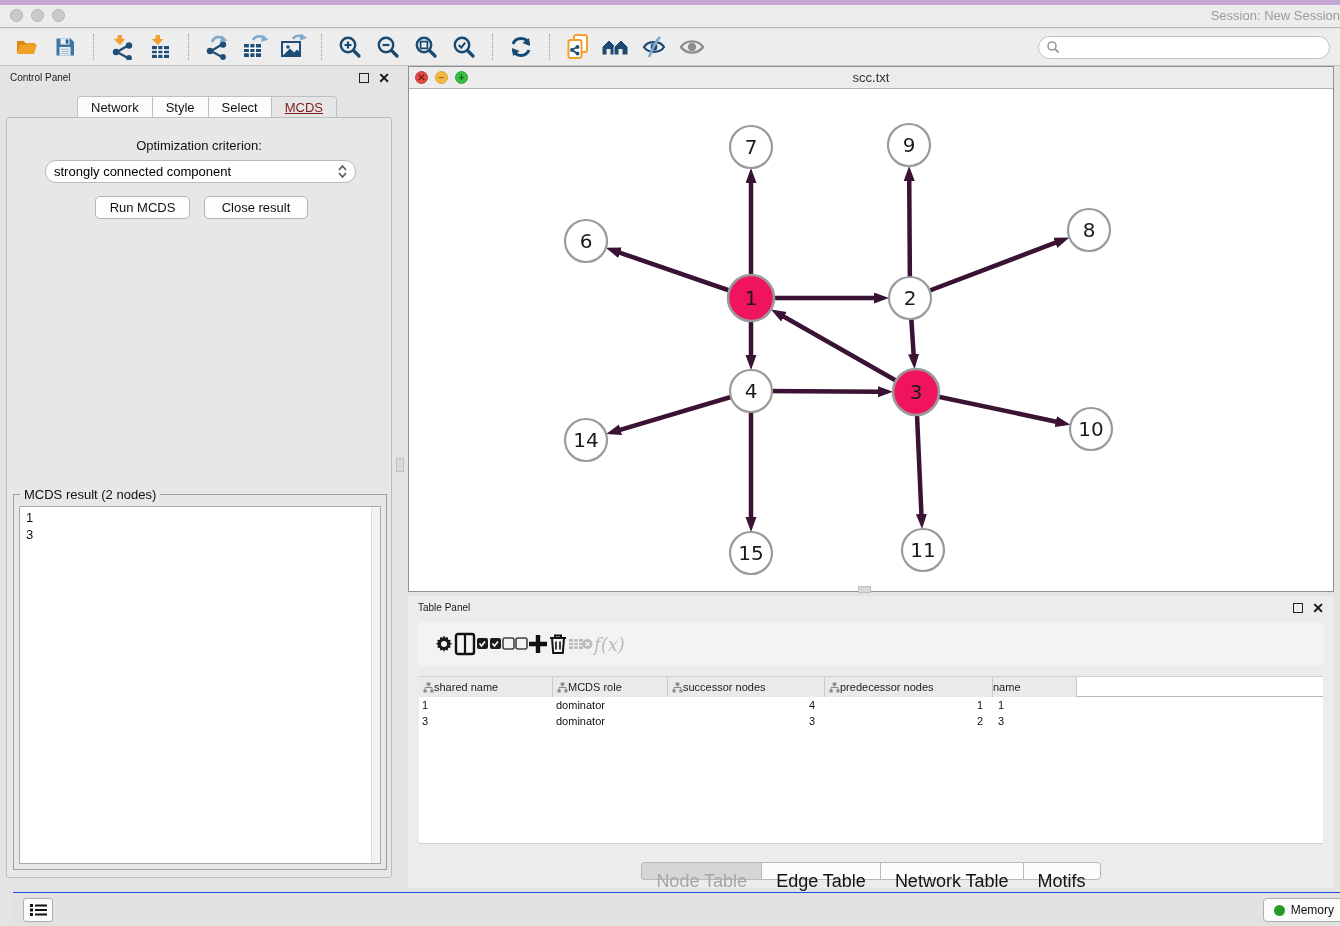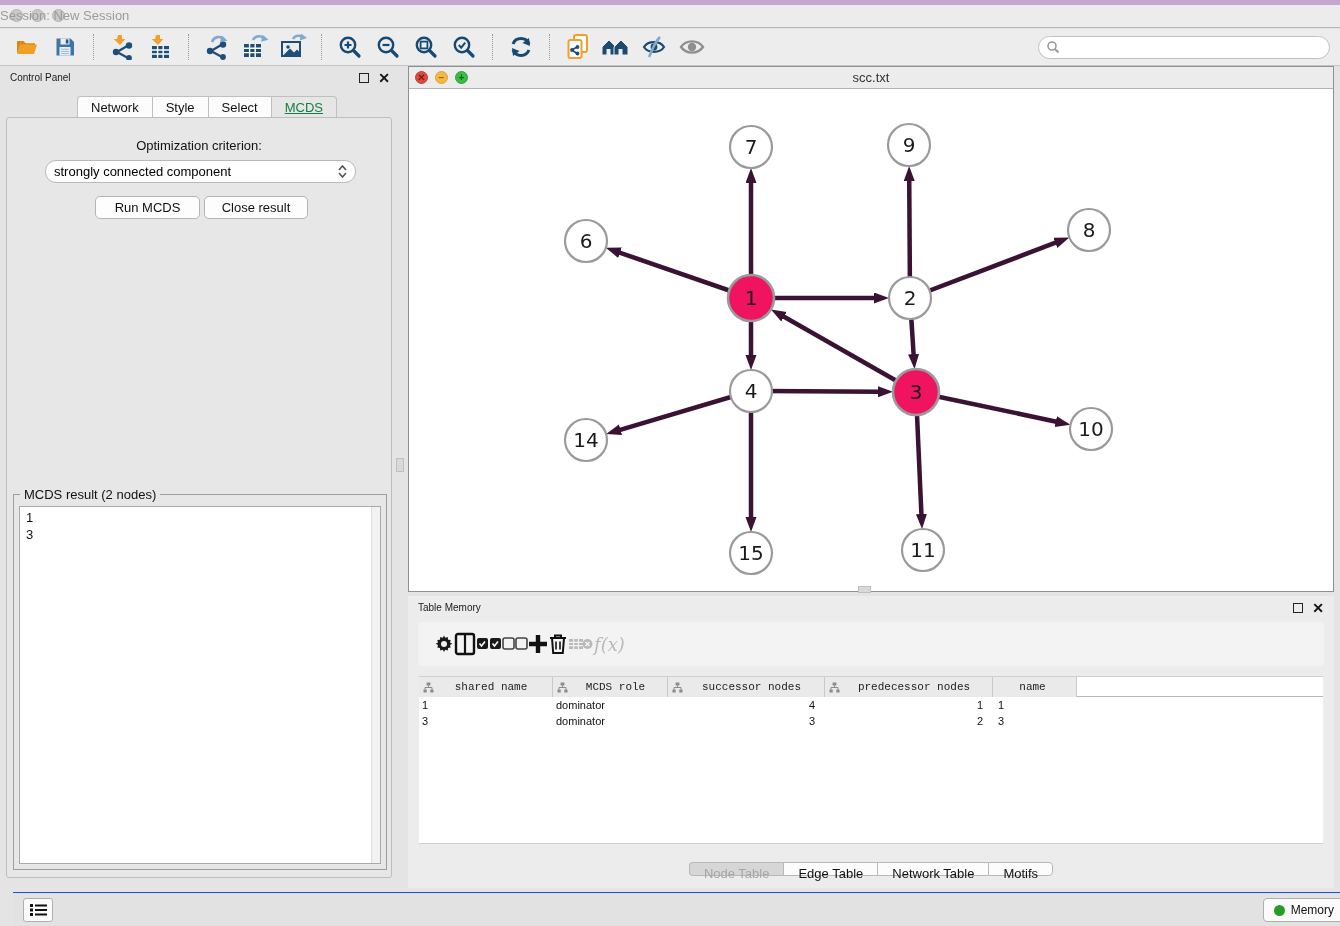--- a/index.html
+++ b/index.html
@@ -5,21 +5,21 @@
   * { margin:0; padding:0; box-sizing:border-box; }
   html,body { width:1340px; height:926px; }
   body { font-family:"Liberation Sans", sans-serif; background:#E4E4E4; position:relative; overflow:hidden; }
 
   
   #titlebar { position:absolute; left:0; top:0; width:1340px; height:28px;
     background:#ECECEC; border-bottom:1px solid #B6B6B6; }
   #titlebar .accent { position:absolute; left:0; top:0; width:100%; height:5px; background:#C6A7D1; }
   .tl-group { position:absolute; left:10px; top:9px; display:flex; gap:8px; }
   .tl { width:13px; height:13px; border-radius:50%; background:#C9C9C9; border:1px solid #B4B4B4; }
-  #window-title { position:absolute; left:0; right:0; top:8px; text-align:left;
+  #window-title { position:absolute; left:0; right:0; top:8px; text-align:right;
     font-size:13px; color:#9B9B9B; }
 
   
   #toolbar { position:absolute; left:0; top:29px; width:1340px; height:37px; background:#EDEDED;
     border-bottom:1px solid #C6C6C6; display:flex; align-items:center; padding-left:8px; }
   .tsep { width:1px; height:26px; border-left:1px dotted #9A9A9A; margin:0 9px; }
   .ticon { width:38px; height:30px; display:flex; align-items:center; justify-content:center; cursor:default; }
   .ticon svg { display:block; }
   #search-wrap { margin-left:auto; margin-right:10px; width:292px; height:23px; background:#fff;
     border:1px solid #C0C0C0; border-radius:12px; display:flex; align-items:center; padding-left:7px; }
@@ -34,32 +34,32 @@
   .panel-header .ph-title { position:absolute; left:10px; top:2px; font-size:10px; color:#1A1A1A; }
   .ph-icons { position:absolute; right:10px; top:3px; display:flex; gap:9px; align-items:center; }
   .float-box { width:10px; height:10px; border:1.6px solid #222; background:transparent; }
   .close-x { font-size:14px; font-weight:bold; color:#111; line-height:10px; }
 
   .cp-tabs { position:absolute; left:77px; top:30px; display:flex; }
   .cp-tab { height:22px; padding:0 13px; font-size:13px; line-height:21px; background:#FCFCFC;
     border:1px solid #BFBFBF; border-right:none; color:#111; }
   .cp-tab:first-child { border-radius:4px 0 0 0; }
   .cp-tab.last { border-right:1px solid #BFBFBF; border-radius:0 4px 0 0; }
-  .cp-tab.selected { background:#E6E6E6; color:#15803d; border-bottom-color:#E6E6E6;text-decoration:underline; }
+  .cp-tab.selected { background:#E6E6E6; color:#7f1d1d; border-bottom-color:#E6E6E6;text-decoration:underline; }
 
   #cp-content { position:absolute; left:6px; top:51px; width:386px; height:761px;
     background:#E7E7E7; border:1px solid #BDBDBD; border-radius:3px; }
   #opt-label { position:absolute; left:0; width:100%; top:20px; text-align:center; font-size:13px; color:#111; }
   #criterion-select { position:absolute; left:38px; top:42px; width:311px; height:23px; background:#fff;
     border:1px solid #B9B9B9; border-radius:11px; display:flex; align-items:center; padding:0 8px; font-size:13px; }
   #criterion-select .sel-text { flex:1; }
   .stepper { display:flex; flex-direction:column; gap:1px; }
   .cp-btn { position:absolute; top:78px; height:23px; background:#FDFDFD; border:1px solid #B4B4B4;
     border-radius:5px; font-size:13px; color:#111; text-align:center; line-height:21px; }
-  #run-btn { left:88px; width:105px; }
+  #run-btn { left:88px; width:95px; }
   #closepanel-btn { left:197px; width:104px; }
 
   #result-box { position:absolute; left:6px; top:376px; width:374px; height:376px;
     border:1px solid #9E9E9E; }
   #result-title { position:absolute; left:6px; top:-8px; background:#E7E7E7; padding:0 4px;
     font-size:13px; color:#111; }
   #result-area { position:absolute; left:5px; top:11px; right:5px; bottom:5px; background:#fff;
     border:1px solid #A9A9A9; font-size:13px; color:#111; }
   #result-lines { padding:2px 6px; line-height:17px; }
   #result-scroll { position:absolute; right:0; top:0; bottom:0; width:9px; background:#F2F2F2; border-left:1px solid #DDD; }
@@ -89,29 +89,29 @@
     border-radius:4px; display:flex; align-items:center; padding-left:16px; }
   .tp-icon { display:flex; align-items:center; justify-content:center; height:26px; }
   .fx { font-family:"DejaVu Serif", serif; font-style:italic; font-size:18px; color:#B9B9B9; }
 
   #tp-table { position:absolute; left:11px; right:11px; top:80px; height:168px; background:#fff;
     border-top:1px solid #CFCFCF; border-bottom:1px solid #CFCFCF; }
   #tp-header { display:flex; height:20px; border-bottom:1px solid #B9B9B9; }
   .th-cell { height:20px; background:#EAEAEA; border-right:1px solid #C9C9C9; display:flex;
     align-items:center; font-size:11px; color:#222; }
   .th-cell .th-ico { margin-left:4px; }
-  .th-cell .th-label { flex:1; text-align:center; padding-right:4px;font-family:Liberation Mono, monospace; }
+  .th-cell .th-label { flex:1; padding-right:4px; }
   .th-fill { flex:1; background:#fff; }
   .tp-row { display:flex; height:16px; font-size:11px; color:#111; align-items:center; }
   .td { height:16px; line-height:16px; }
   .td.left { padding-left:3px; text-align:left; }
   .td.right { padding-right:10px; text-align:right; }
 
   #tp-tabs { position:absolute; left:0; right:0; top:266px; display:flex; justify-content:center; }
-  .tp-tab { height:14px; padding:0 14px; font-size:13px; line-height:21px; background:#FCFCFC;
+  .tp-tab { height:14px; padding:8px 14px; font-size:18px; line-height:21px; background:#FCFCFC;
     border:1px solid #B8B8B8; border-right:none; color:#111; }
   .tp-tab:first-child { border-radius:4px 0 0 4px; }
   .tp-tab.last { border-right:1px solid #B8B8B8; border-radius:0 4px 4px 0; }
   .tp-tab.selected { background:#D6D6D6; color:#A6A6A6; }
 
   
   #statusbar { position:absolute; left:0; top:892px; width:1340px; height:34px; background:#E2E2E2;
     border-top:1px solid #1d4ed8;margin-left:13px; }
   #list-btn { position:absolute; left:10px; top:5px; width:30px; height:24px; background:#FBFBFB;
     border:1px solid #AFAFAF; border-radius:3px; display:flex; align-items:center; justify-content:center; }
@@ -383,21 +383,21 @@
           <text x="342" y="471" text-anchor="middle" font-size="20" fill="#1a1a1a">15</text>
         </svg>
     </div>
   </div>
 
   <div class="divider-handle" id="vsplit-handle"></div>
   <div class="divider-handle" id="hsplit-handle"></div>
 
   <div id="table-panel">
     <div class="panel-header">
-      <span class="ph-title">Table Memory</span>
+      <span class="ph-title">Table Panel</span>
       <span class="ph-icons">
         <span class="float-box"></span>
         <span class="close-x">✕</span>
       </span>
     </div>
 
     <div id="tp-toolbar">
       <span class="tp-icon">
         <svg width="20" height="20" viewBox="0 0 20 20">
             <path fill="#1A1A1A" d="M10 1.5 l1.2 2.3 2.5-.7 .4 2.6 2.6 .4 -.7 2.5 2.3 1.2 -2.3 1.2 .7 2.5 -2.6 .4 -.4 2.6 -2.5-.7 -1.2 2.3 -1.2-2.3 -2.5 .7 -.4-2.6 -2.6-.4 .7-2.5 -2.3-1.2 2.3-1.2 -.7-2.5 2.6-.4 .4-2.6 2.5 .7 Z"></path>

